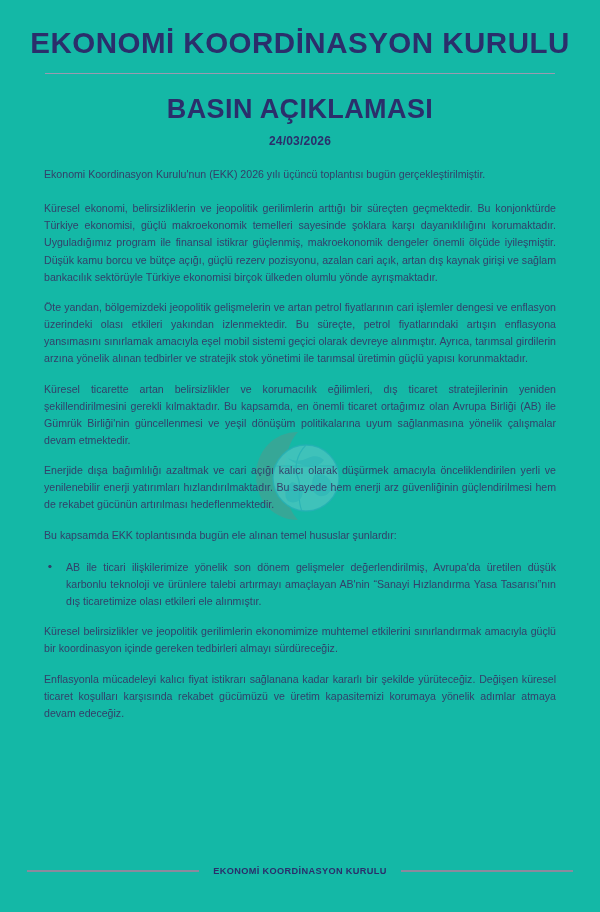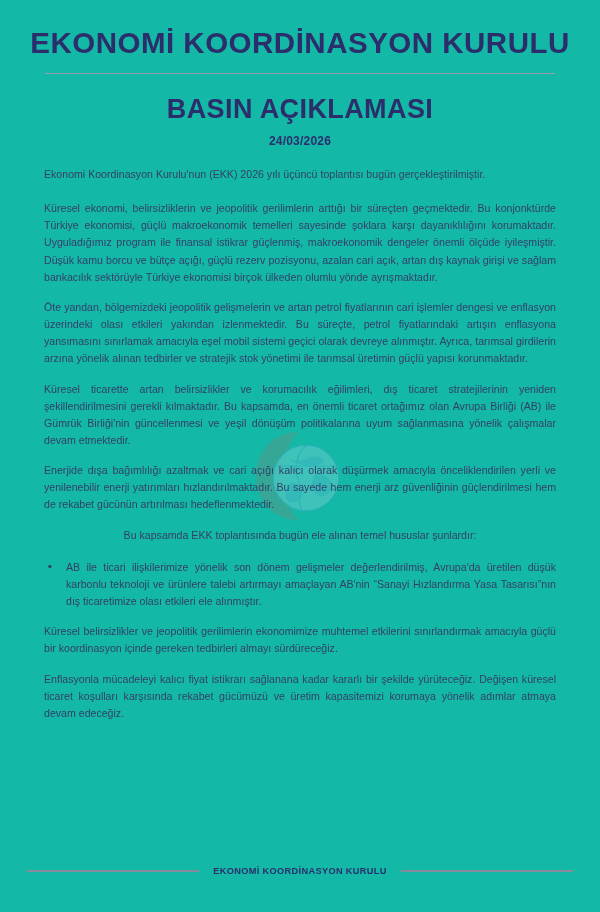--- a/index.html
+++ b/index.html
@@ -82,21 +82,21 @@
     z-index: 2;
     margin: 18px 44px 0 44px;
     font-size: 10.6px;
     line-height: 1.62;
     color: #33406a;
   }
   .content p {
     margin: 0 0 13px 0;
     text-align: justify;
   }
-  .content p.no-justify { text-align: center; }
+  .content p.no-justify { text-align: left; }
   .content p.lead { margin-bottom: 17px; }
 
   ul.bullets {
     list-style: none;
     margin: 7px 0 13px 0;
     padding: 0;
   }
   ul.bullets li {
     position: relative;
     padding-left: 22px;

